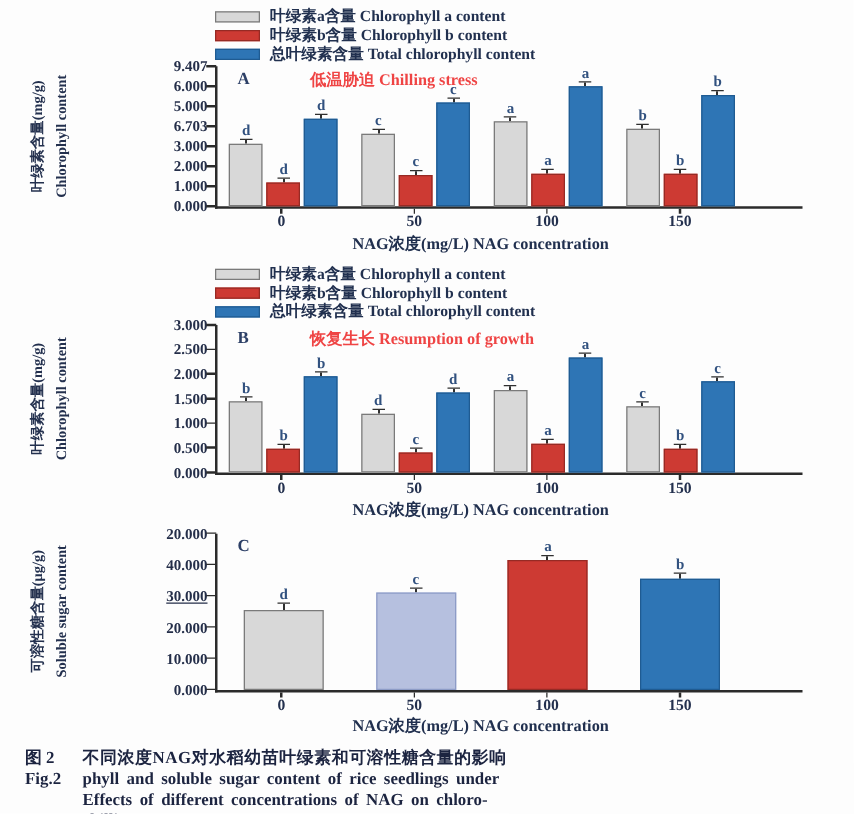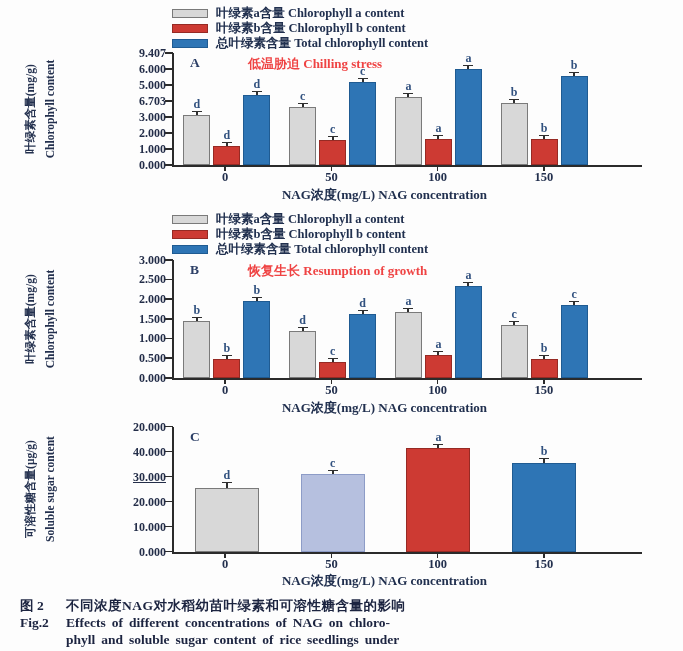--- a/index.html
+++ b/index.html
@@ -421,20 +421,20 @@
   </section>
 
   <div class="caption">
     <div class="cap-row">
       <span class="cap-label">图 2</span>
       <span class="cap-zh">不同浓度NAG对水稻幼苗叶绿素和可溶性糖含量的影响</span>
     </div>
     <div class="cap-row">
       <span class="cap-label">Fig.2</span>
       <div class="cap-en">
+        <div class="wide">phyll and soluble sugar content of rice seedlings under</div>
         <div class="wide">Effects of different concentrations of NAG on chloro-</div>
-        <div class="wide">phyll and soluble sugar content of rice seedlings under</div>
         <div>chilling stress</div>
       </div>
     </div>
   </div>
 
 </div>
 
 </body></html>

